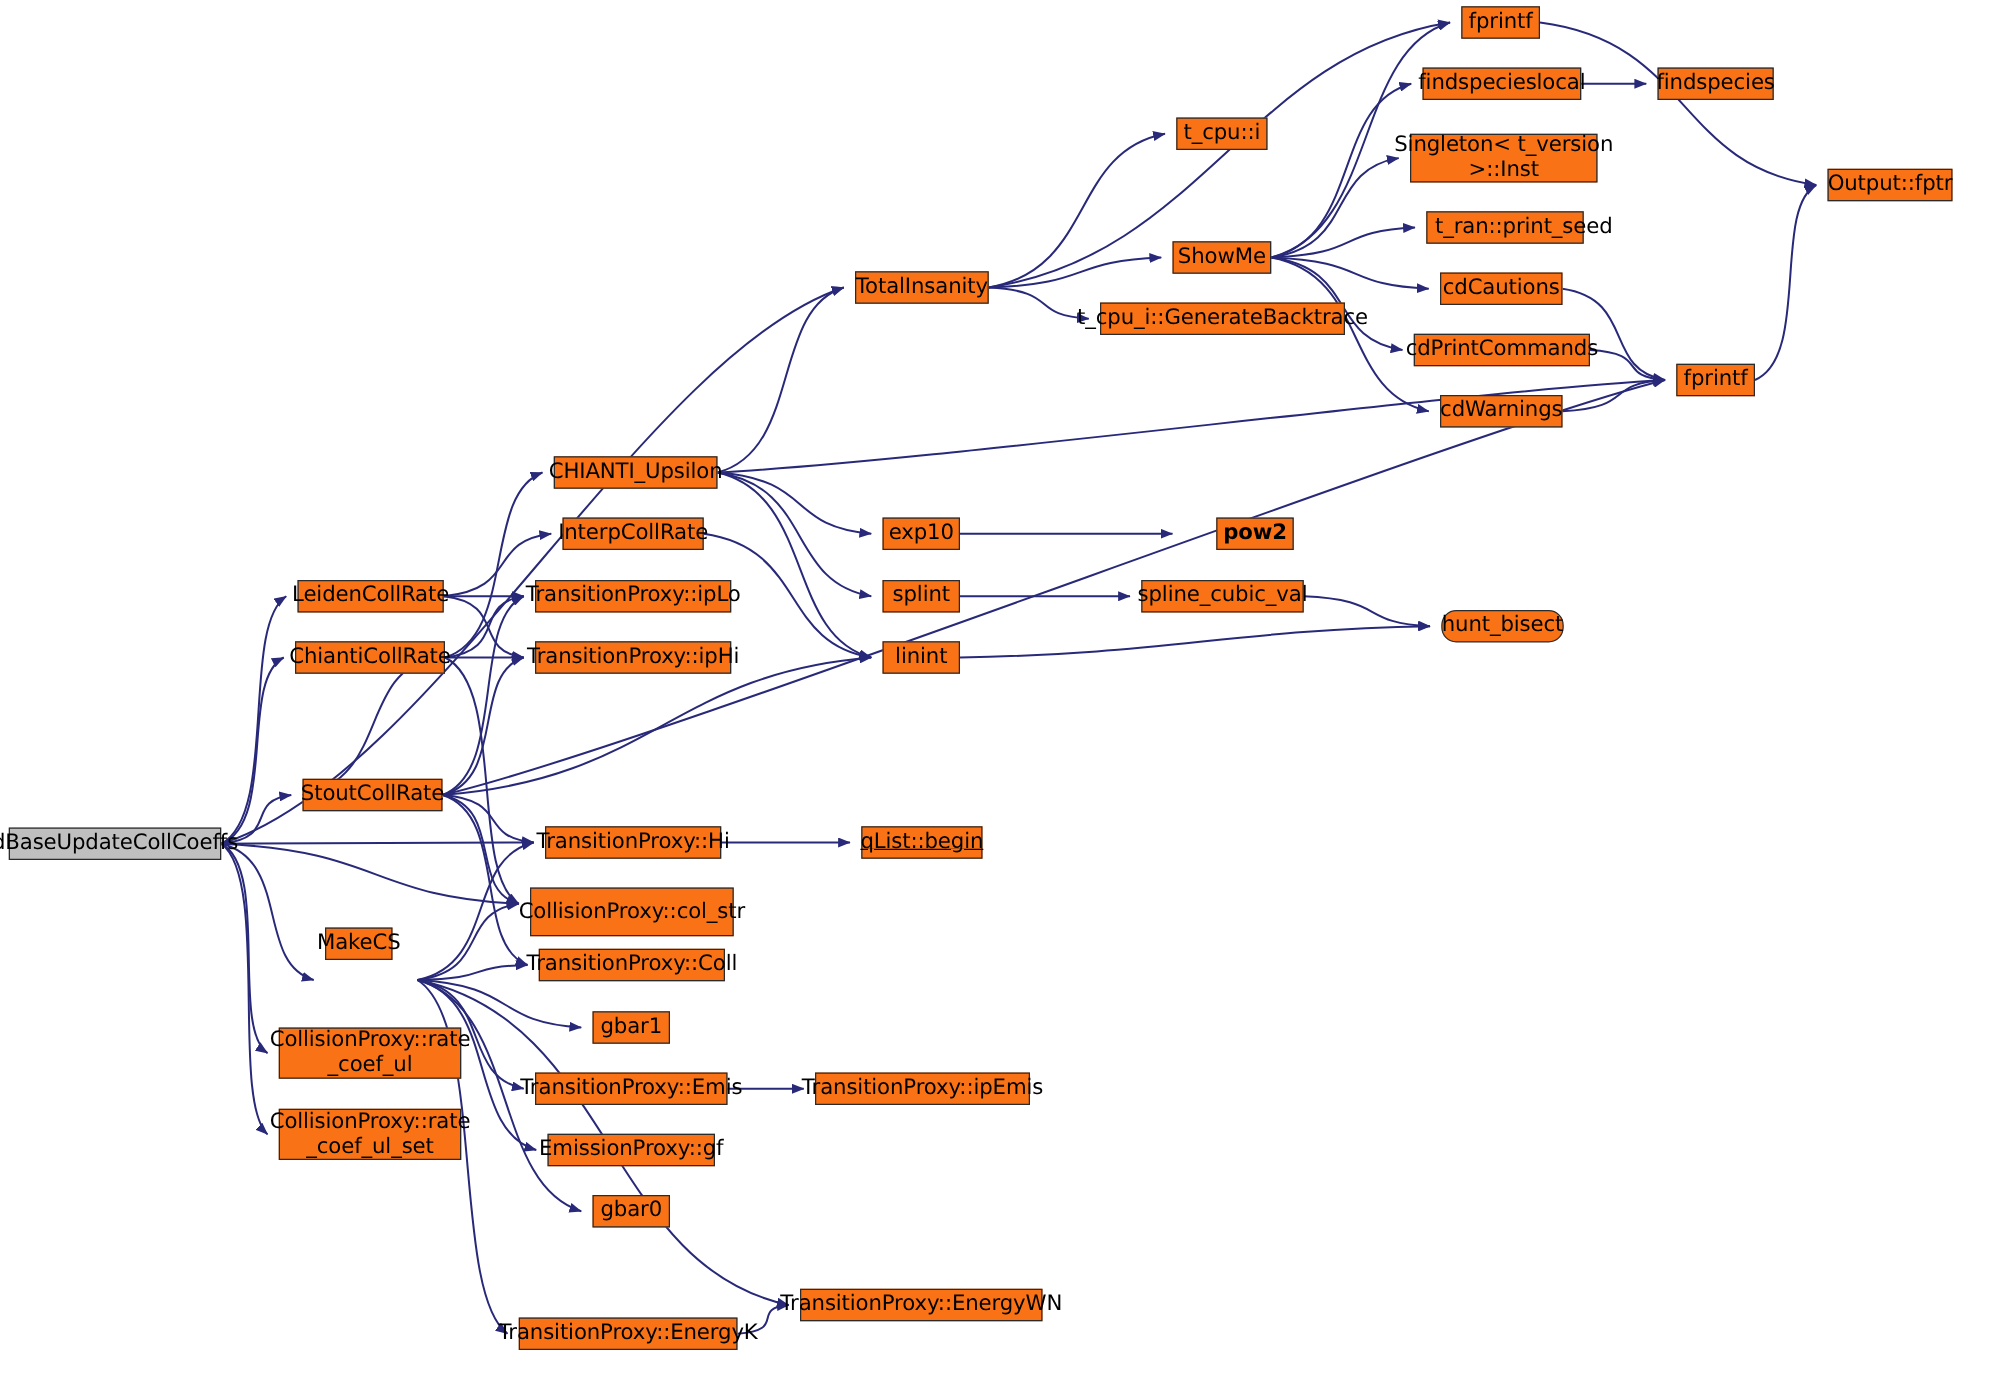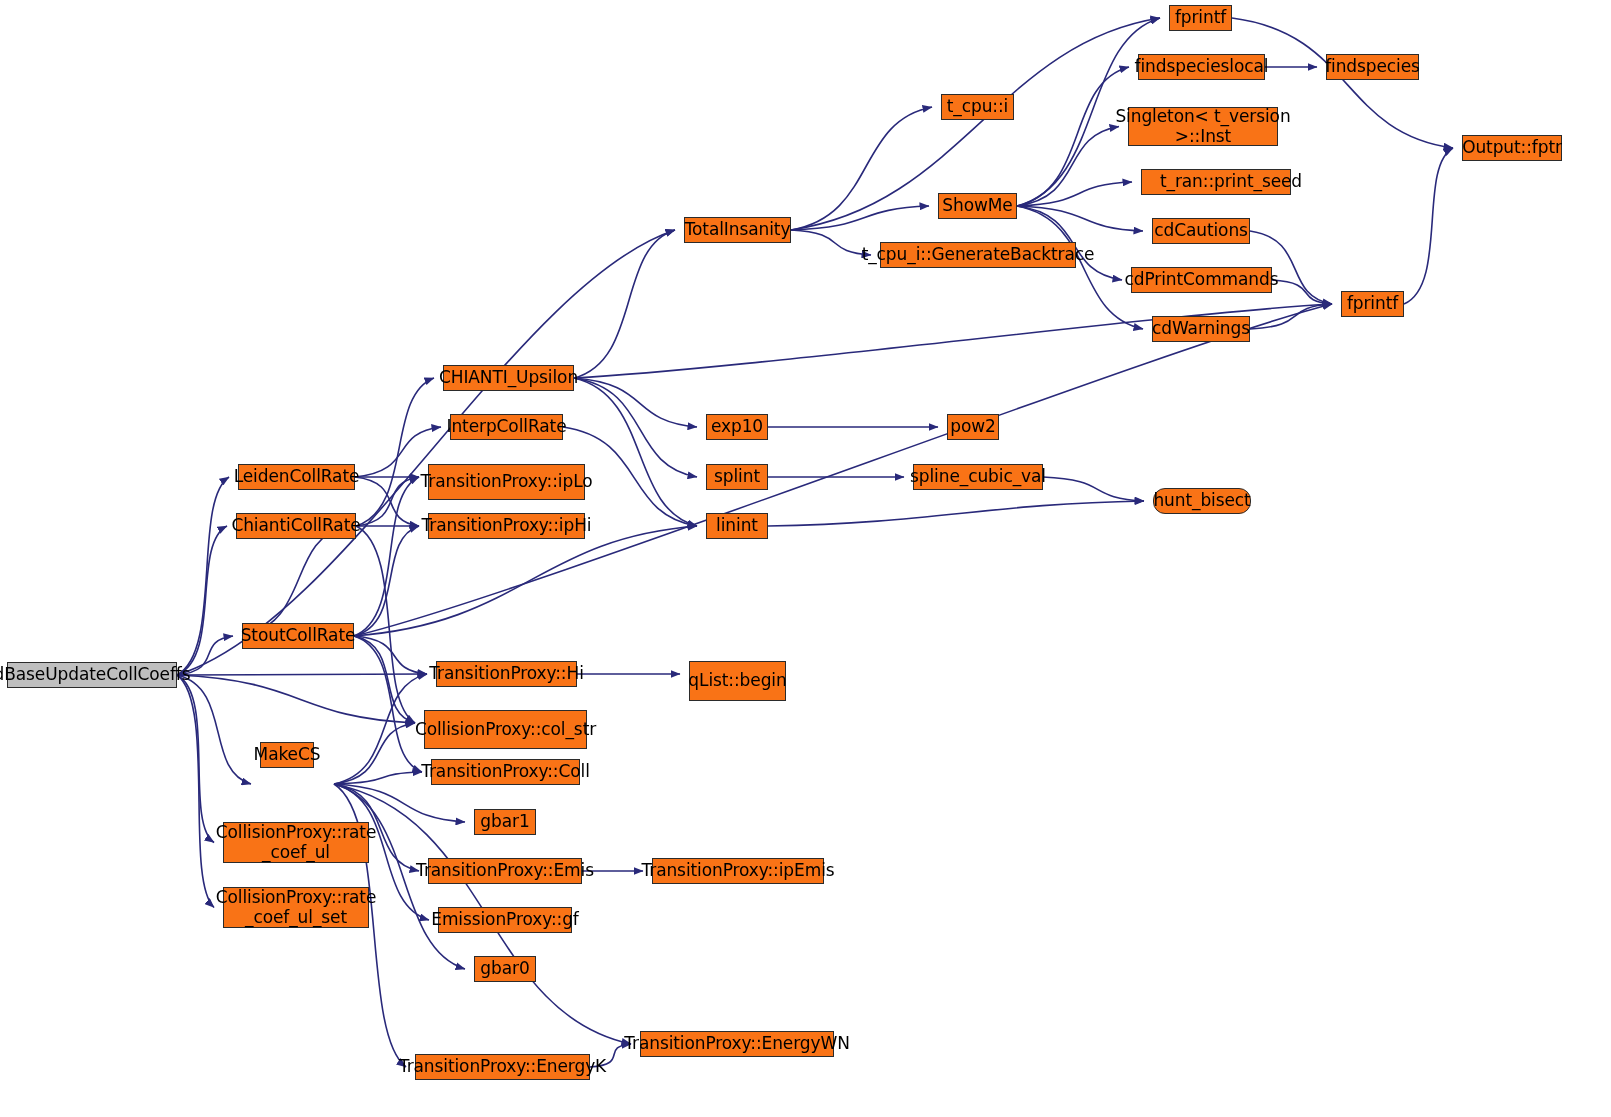--- a/index.html
+++ b/index.html
@@ -127,47 +127,47 @@
       <div class="node" style="left: 238px; top: 464px; width: 117px; height: 26px; text-align: center;">LeidenCollRate</div>
       <div class="node" style="left: 236px; top: 513px; width: 120px; height: 26px;">ChiantiCollRate</div>
       <div class="node" style="left: 242px; top: 623px; width: 112px; height: 26px;">StoutCollRate</div>
       <div class="node" style="left: 260px; top: 742px; width: 54px; height: 26px;">MakeCS</div>
       <div class="node two-line" style="left: 223px; top: 822px; width: 146px; height: 41px;">CollisionProxy::rate
 _coef_ul</div>
       <div class="node two-line" style="left: 223px; top: 887px; width: 146px; height: 41px;">CollisionProxy::rate
 _coef_ul_set</div>
       <div class="node" style="left: 443px; top: 365px; width: 131px; height: 26px;">CHIANTI_Upsilon</div>
       <div class="node" style="left: 450px; top: 414px; width: 113px; height: 26px;">InterpCollRate</div>
-      <div class="node" style="left: 428px; top: 464px; width: 157px; height: 36px;">TransitionProxy::ipLo</div>
+      <div class="node" style="left: 428px; top: 464px; width: 157px; height: 26px;">TransitionProxy::ipLo</div>
       <div class="node" style="left: 428px; top: 513px; width: 157px; height: 26px;">TransitionProxy::ipHi</div>
       <div class="node" style="left: 436px; top: 661px; width: 141px; height: 26px;">TransitionProxy::Hi</div>
       <div class="node" style="left: 424px; top: 710px; width: 163px; height: 39px;">CollisionProxy::col_str</div>
       <div class="node" style="left: 431px; top: 759px; width: 149px; height: 26px;">TransitionProxy::Coll</div>
       <div class="node" style="left: 474px; top: 809px; width: 62px; height: 26px;">gbar1</div>
       <div class="node" style="left: 428px; top: 858px; width: 154px; height: 26px;">TransitionProxy::Emis</div>
       <div class="node" style="left: 438px; top: 907px; width: 134px; height: 26px;">EmissionProxy::gf</div>
       <div class="node" style="left: 474px; top: 956px; width: 62px; height: 26px;">gbar0</div>
       <div class="node" style="left: 415px; top: 1054px; width: 175px; height: 26px;">TransitionProxy::EnergyK</div>
       <div class="node" style="left: 684px; top: 217px; width: 107px; height: 26px;">TotalInsanity</div>
       <div class="node" style="left: 706px; top: 414px; width: 62px; height: 26px;">exp10</div>
       <div class="node" style="left: 706px; top: 464px; width: 62px; height: 26px;">splint</div>
       <div class="node" style="left: 706px; top: 513px; width: 62px; height: 26px;">linint</div>
-      <div class="node" style="left: 689px; top: 661px; width: 97px; height: 40px;">qList::begin</div>
+      <div class="node" style="left: 689px; top: 661px; width: 97px; height: 26px; text-decoration: underline;">qList::begin</div>
       <div class="node" style="left: 652px; top: 858px; width: 172px; height: 26px;">TransitionProxy::ipEmis</div>
       <div class="node" style="left: 640px; top: 1031px; width: 194px; height: 26px;">TransitionProxy::EnergyWN</div>
       <div class="node" style="left: 941px; top: 94px; width: 73px; height: 26px;">t_cpu::i</div>
       <div class="node" style="left: 938px; top: 193px; width: 79px; height: 26px;">ShowMe</div>
       <div class="node" style="left: 880px; top: 242px; width: 196px; height: 26px;">t_cpu_i::GenerateBacktrace</div>
-      <div class="node" style="left: 947px; top: 414px; width: 52px; height: 26px;">pow2</div>
+      <div class="node" style="left: 973px; top: 414px; width: 62px; height: 26px; font-weight: bold;">pow2</div>
       <div class="node" style="left: 913px; top: 464px; width: 130px; height: 26px;">spline_cubic_val</div>
       <div class="node" style="left: 1169px; top: 5px; width: 63px; height: 26px;">fprintf</div>
       <div class="node" style="left: 1138px; top: 54px; width: 127px; height: 26px;">findspecieslocal</div>
       <div class="node two-line" style="left: 1128px; top: 107px; width: 150px; height: 39px;">Singleton&lt; t_version
 &gt;::Inst</div>
-      <div class="node" style="left: 1141px; top: 169px; width: 150px; height: 26px; padding-left: 34px;">t_ran::print_seed</div>
+      <div class="node" style="left: 1141px; top: 169px; width: 126px; height: 26px; padding-left: 34px;">t_ran::print_seed</div>
       <div class="node" style="left: 1152px; top: 218px; width: 98px; height: 26px;">cdCautions</div>
       <div class="node" style="left: 1131px; top: 267px; width: 141px; height: 26px;">cdPrintCommands</div>
       <div class="node" style="left: 1152px; top: 316px; width: 98px; height: 26px;">cdWarnings</div>
       <div class="node" style="left: 1326px; top: 54px; width: 93px; height: 26px;">findspecies</div>
       <div class="node" style="left: 1341px; top: 291px; width: 63px; height: 26px;">fprintf</div>
       <div class="node" style="left: 1153px; top: 488px; width: 98px; height: 26px; border-radius: 12px;">hunt_bisect</div>
       <div class="node" style="left: 1462px; top: 135px; width: 100px; height: 26px;">Output::fptr</div>
     </div>
 </div>
 

